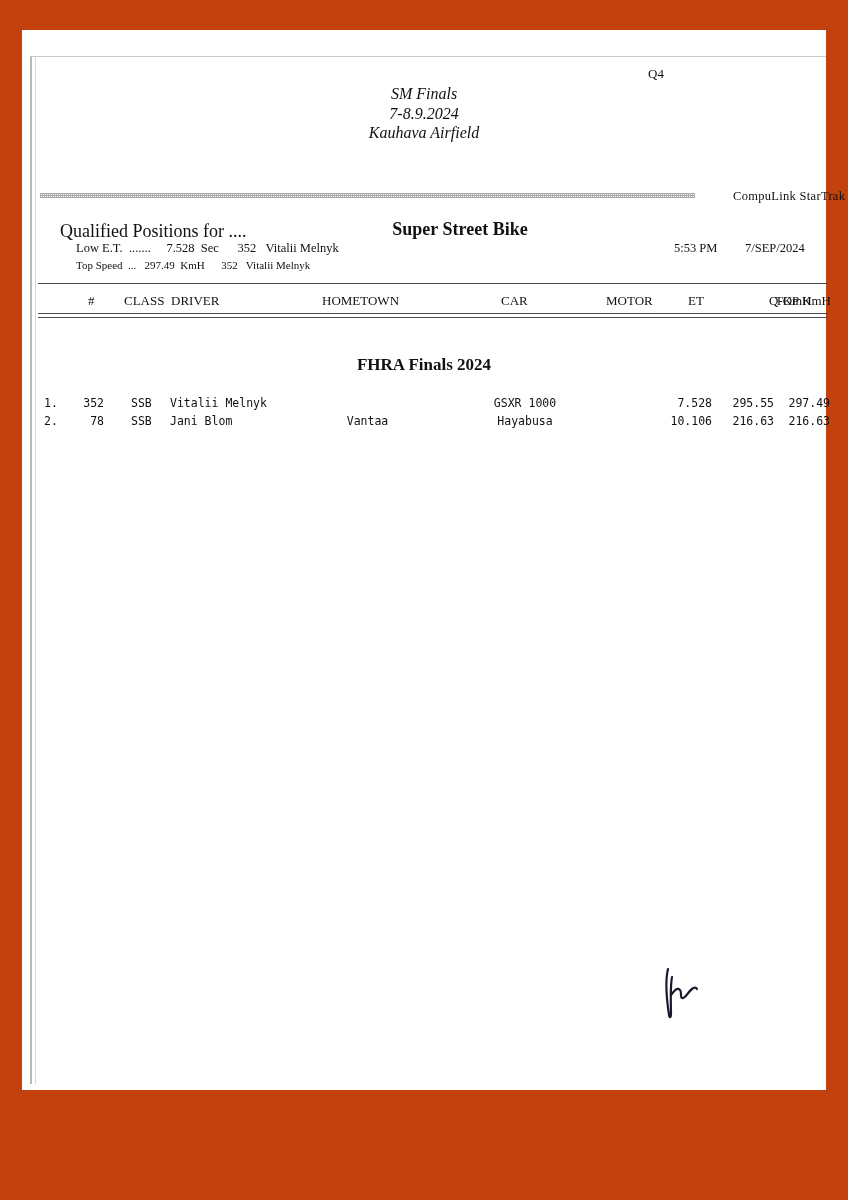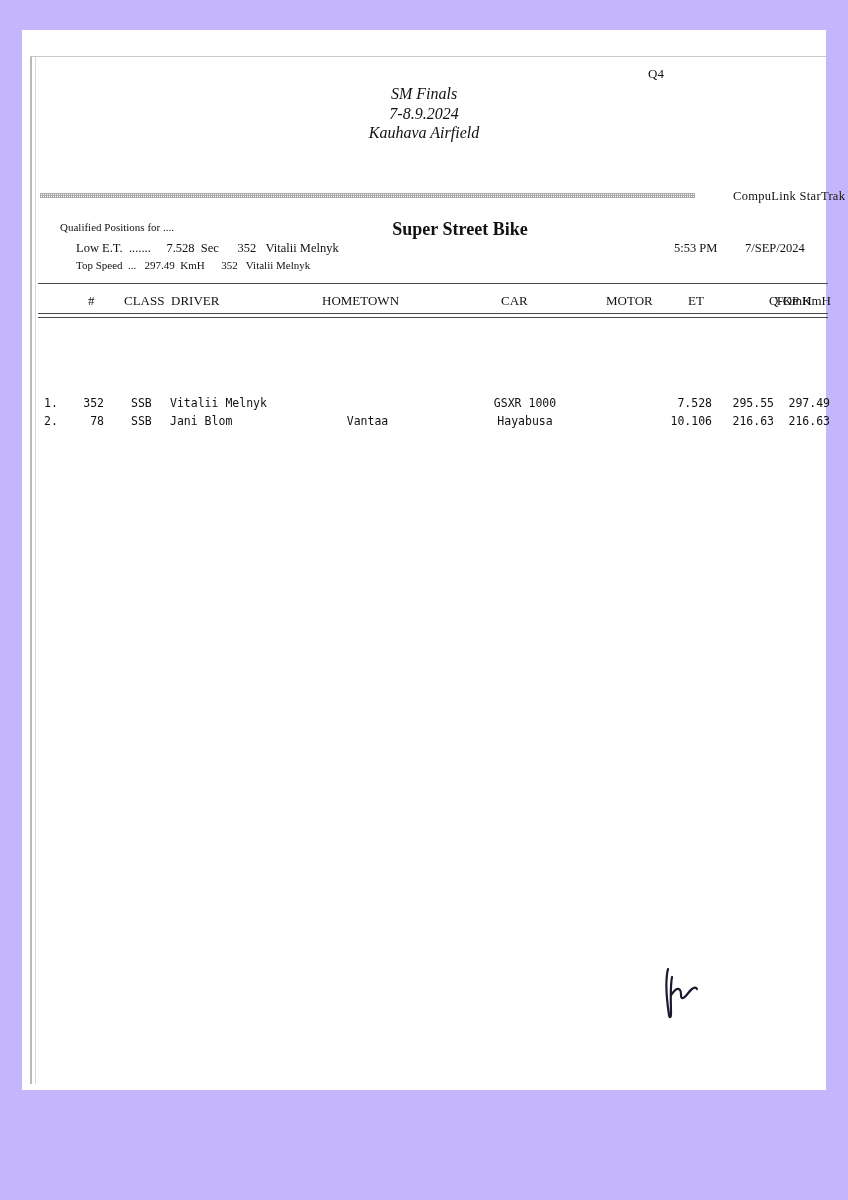--- a/index.html
+++ b/index.html
@@ -14,21 +14,21 @@
     color: #111111;
     position: relative;
     overflow: hidden;
   }
 
   .page {
     position: absolute;
     left: 0; top: 0;
     width: 848px;
     height: 1200px;
-    background: #c4b5fd;
+    background: #c2410c;
   }
 
   
   .sheet {
     position: absolute;
     left: 22px;
     top: 30px;
     width: 804px;
     height: 1060px;
     background: #ffffff;
@@ -94,21 +94,21 @@
     left: 733px;
     top: 189px;
     font-size: 12.5px;
     letter-spacing: .3px;
   }
 
   .qualified-label {
     position: absolute;
     left: 60px;
     top: 221px;
-    font-size: 11px;
+    font-size: 18px;
   }
   .lowet-row {
     position: absolute;
     left: 76px;
     top: 241px;
     font-size: 12.5px;
     white-space: pre;
   }
   .topspeed-row {
     position: absolute;
@@ -236,20 +236,21 @@
   <div class="col-head" style="left:171px;">DRIVER</div>
   <div class="col-head" style="left:322px;">HOMETOWN</div>
   <div class="col-head" style="left:501px;">CAR</div>
   <div class="col-head" style="left:606px;">MOTOR</div>
   <div class="col-head" style="left:688px;">ET</div>
   <div class="col-head" style="left:722px;margin-left:47px;">Q-KmH</div>
   <div class="col-head" style="left:775px;">TOP KmH</div>
   <div class="rule rule-bot1"></div>
   <div class="rule rule-bot2"></div>
 
+  <div class="section-title">FHRA Finals 2024</div>
 
   <div class="rows">
     <div class="row">
       <span class="cell c-pos">1.</span>
       <span class="cell c-num">352</span>
       <span class="cell c-class">SSB</span>
       <span class="cell c-driver">Vitalii Melnyk</span>
       <span class="cell c-hometown"></span>
       <span class="cell c-car">GSXR 1000</span>
       <span class="cell c-motor"></span>

